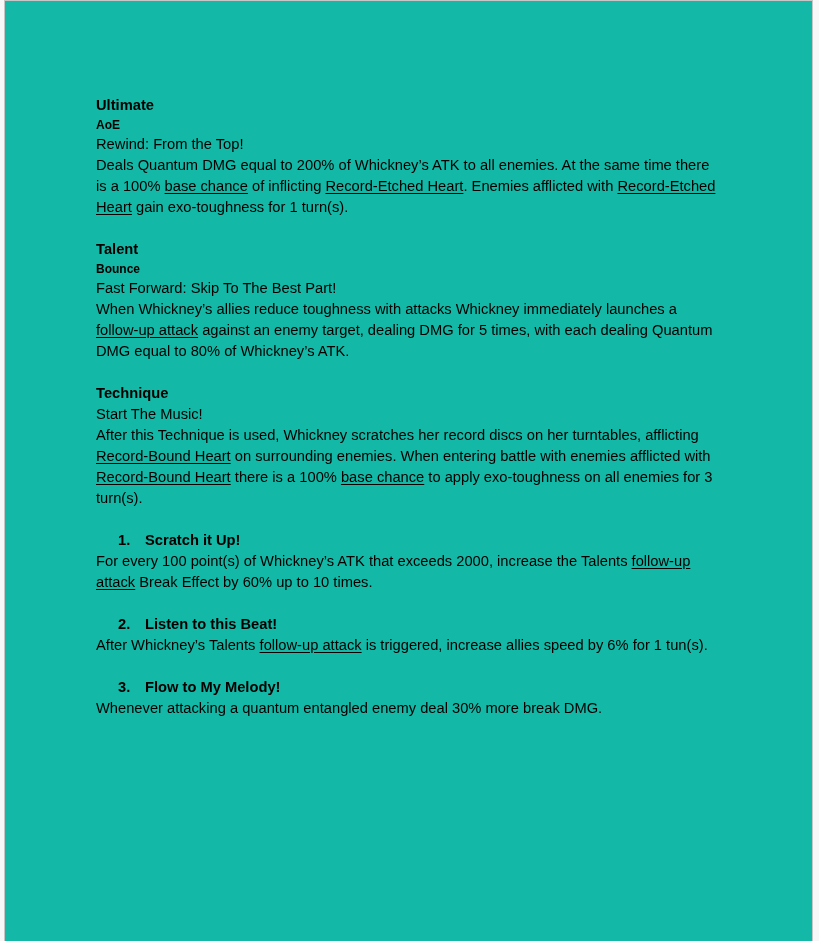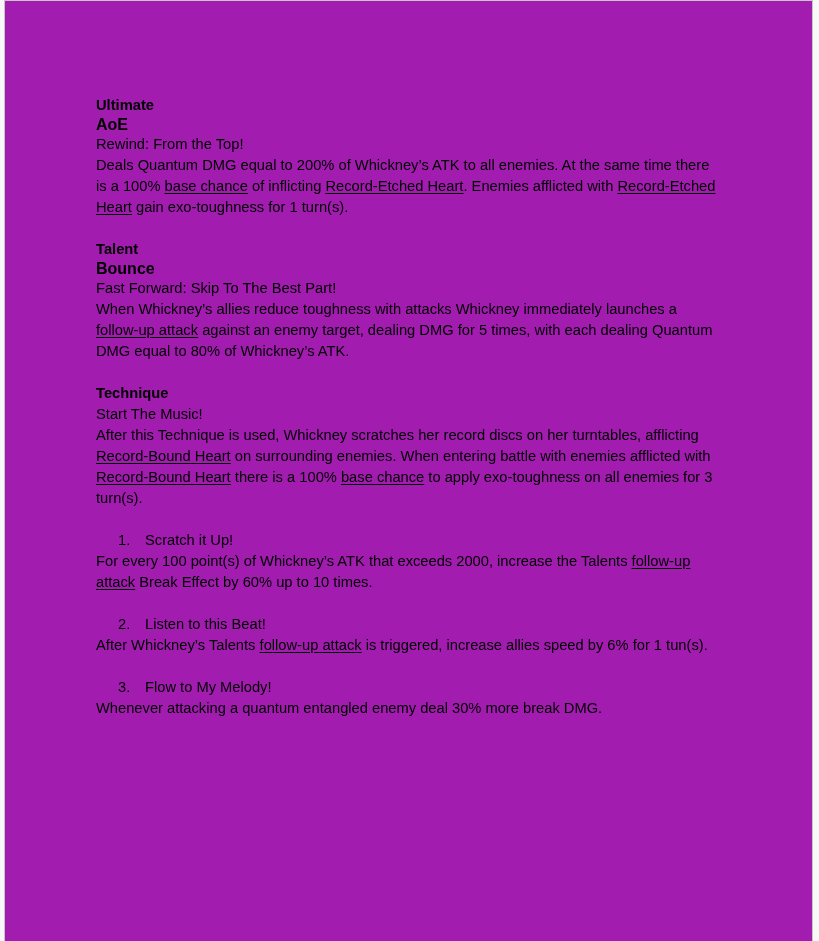--- a/index.html
+++ b/index.html
@@ -7,41 +7,41 @@
     width: 819px; height: 941px;
     background: #f8f8f8;
     overflow: hidden;
     font-family: "Liberation Sans", "DejaVu Sans", sans-serif;
   }
   .viewport { position: relative; width: 819px; height: 941px; }
   .page {
     position: absolute;
     left: 4px; top: 0;
     width: 809px; height: 941px;
-    background: #a21caf;
+    background: #14b8a6;
     border: 1px solid #c6c6c6;
     border-bottom: none;
   }
   .doc {
     margin: 94px 0 0 91px;
     width: 624px;
     color: #000000;
     font-size: 14.7px;
     line-height: 21px;
   }
   .ability { margin-bottom: 21px; }
   .h { font-weight: bold; }
-  .sub { font-weight: bold; font-size: 16px; line-height: 18px; }
+  .sub { font-weight: bold; font-size: 12px; line-height: 18px; }
   .t { }
   .b { }
   .u { text-decoration: underline; text-underline-offset: 2px; }
   .bonus-label { margin-bottom: 21px; }
   .bonus-item { margin-bottom: 21px; }
   .bonus-item:last-child { margin-bottom: 16px; }
-  .bonus-title { font-weight: normal; }
+  .bonus-title { font-weight: bold; }
   .num { display: inline-block; margin-left: 22px; width: 27px; }
 </style>
 </head>
 <body>
 
 <div class="viewport">
   <div class="page">
     <div class="doc">
 
       <section class="ability">

